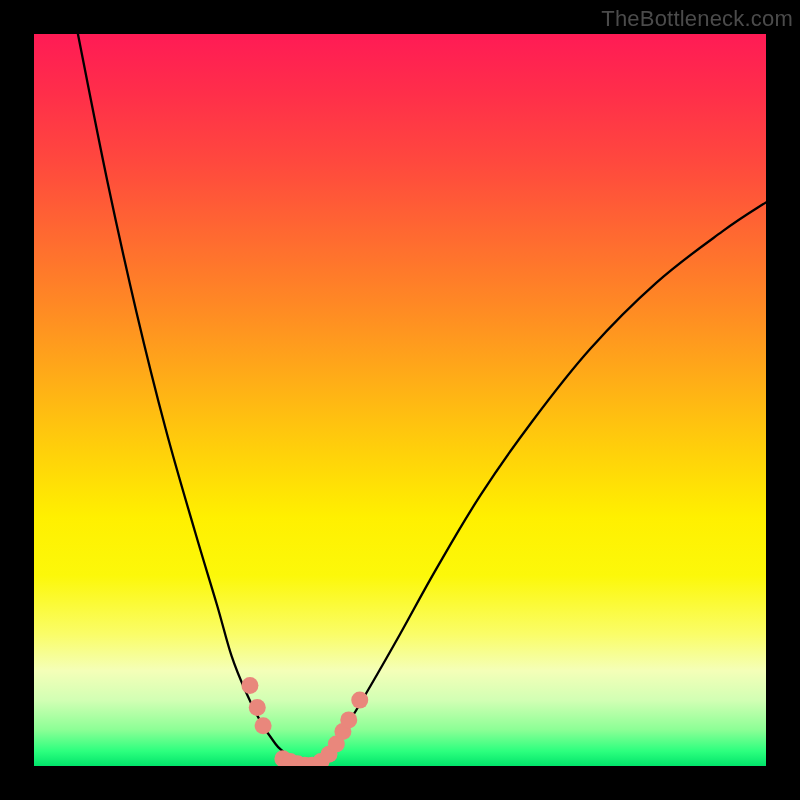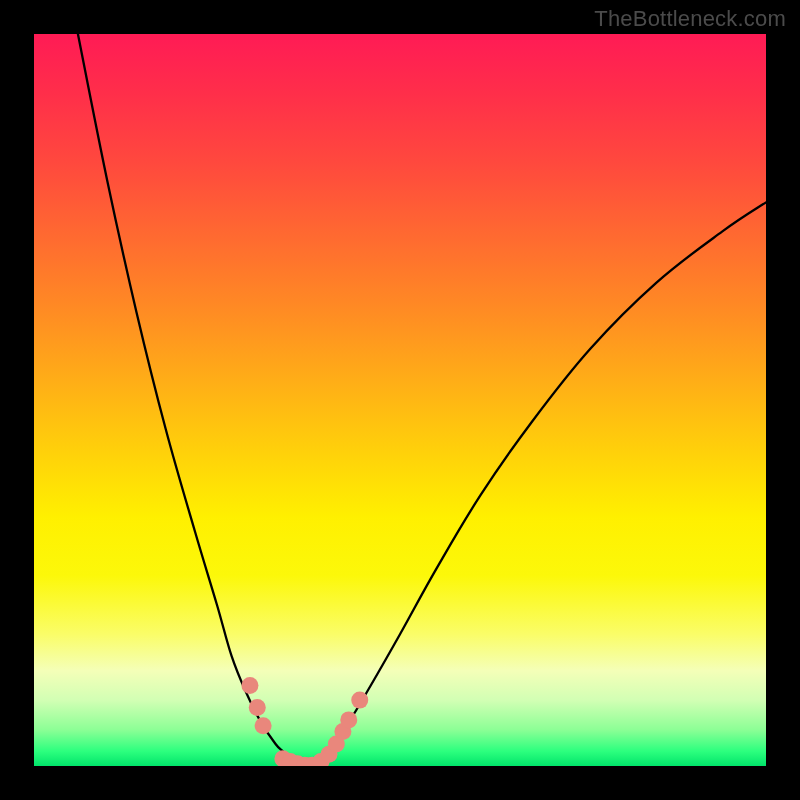--- a/index.html
+++ b/index.html
@@ -50,21 +50,21 @@
   svg.curves {
     position: absolute;
     inset: 0;
     width: 732px;
     height: 732px;
     overflow: visible;
   }
   .watermark {
     position: absolute;
     top: 6px;
-    right: 14px;
+    right: 7px;
     color: #4b4b4b;
     font-size: 22px;
     font-weight: 500;
     letter-spacing: 0.2px;
   }
 </style>
 </head>
 <body>
 
 <div class="frame">

